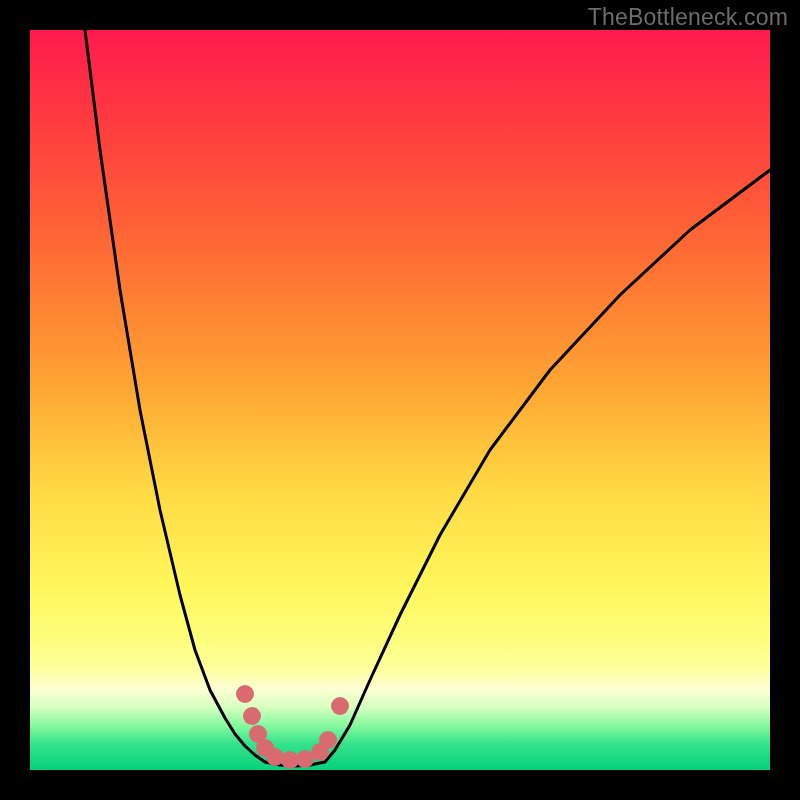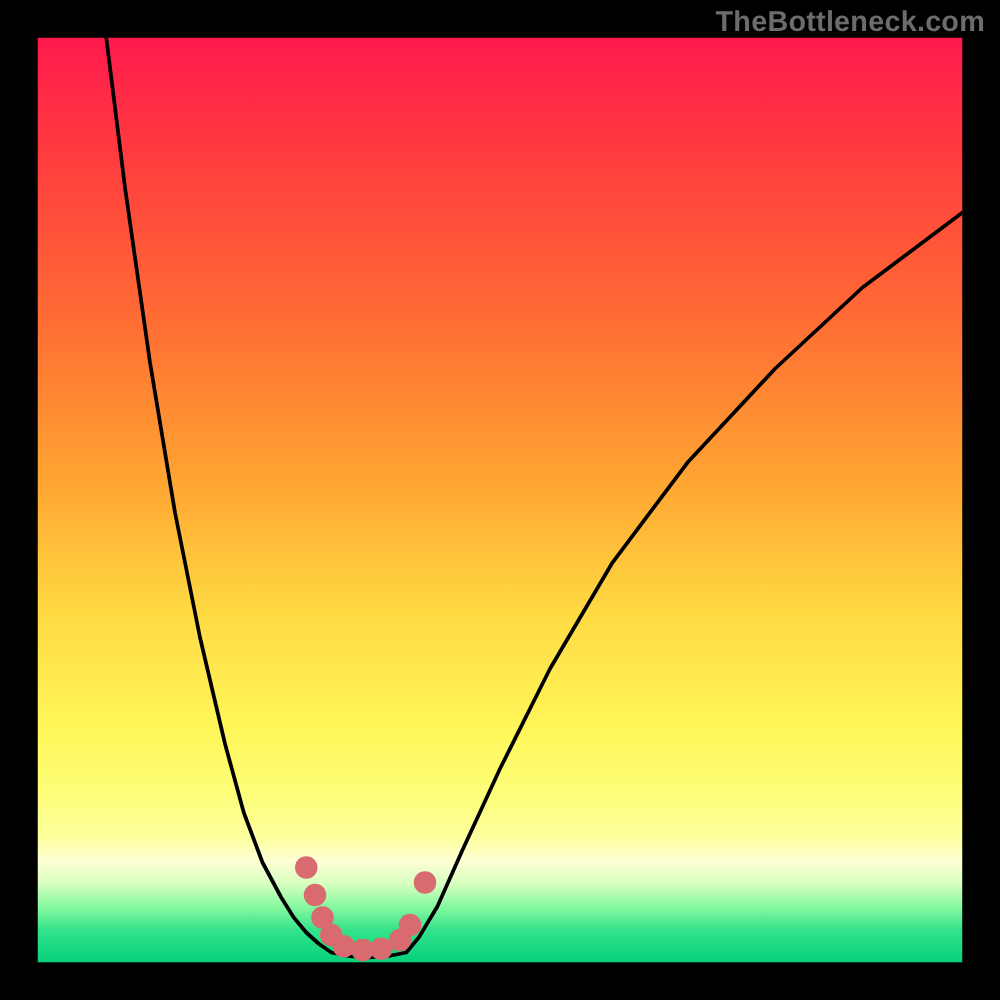--- a/index.html
+++ b/index.html
@@ -42,21 +42,21 @@
       #06d07b 100%
     );
   }
   .watermark {
     position: absolute;
     top: 4px;
     right: 12px;
     color: #6c6c6c;
     font-size: 23px;
     letter-spacing: 0.2px;
-    font-weight: 700;
+    font-weight: 400;
   }
   svg.curves {
     position: absolute;
     left: 0;
     top: 0;
   }
 </style>
 </head>
 <body>
 

